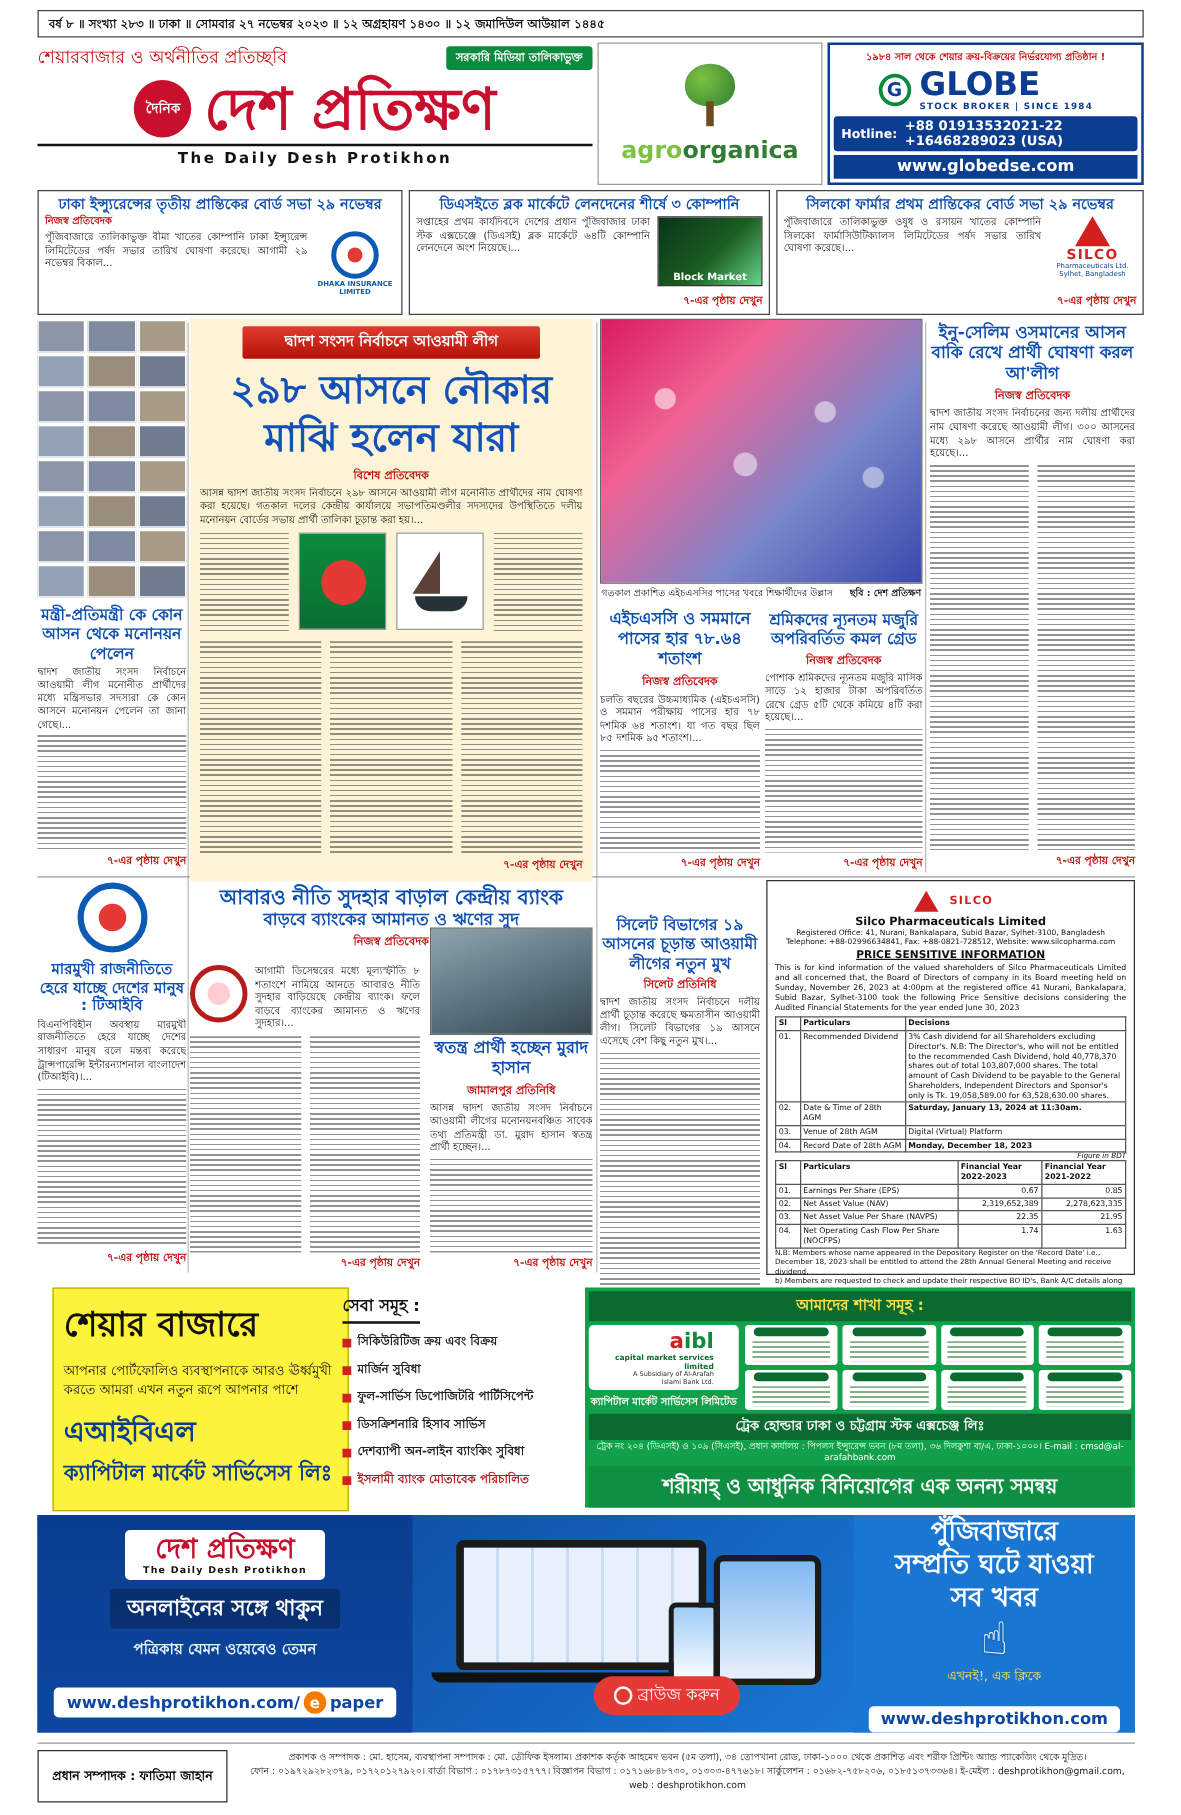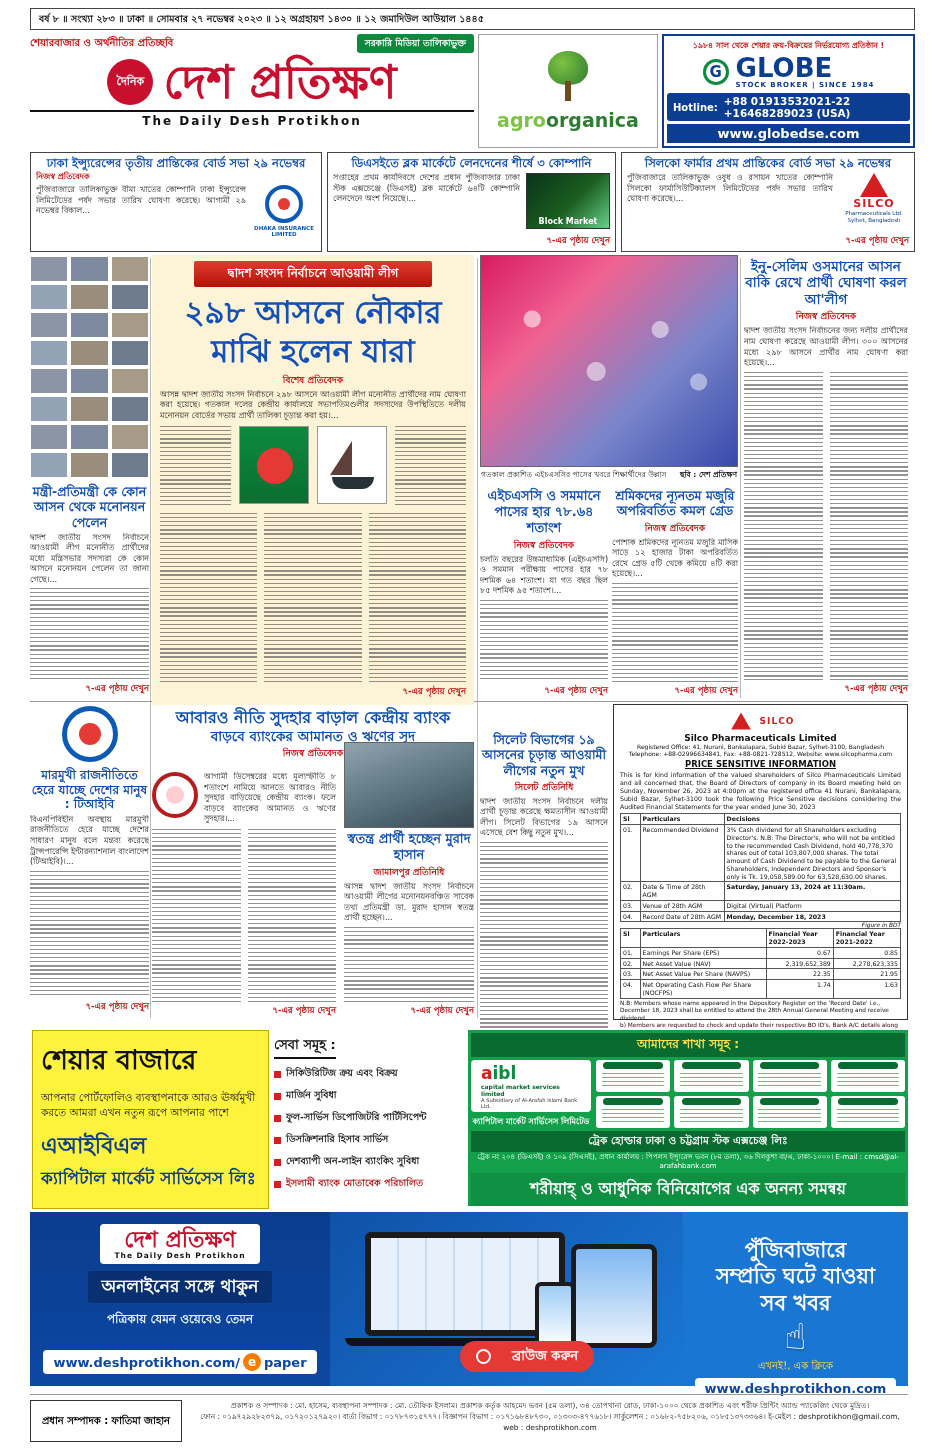--- a/index.html
+++ b/index.html
@@ -90,21 +90,21 @@
 .ya-brand2{color:#0b3d91;font-size:17px;font-weight:700}
 .svc-header{font-size:13px;font-weight:900;color:#111;border-bottom:2px solid #111;display:inline-block;padding-bottom:1px}
 .svc-item{display:flex;align-items:center;gap:5px;font-size:9.5px;font-weight:700;color:#222;margin-top:7px}
 .svc-bullet{width:7px;height:7px;background:#d21f1f;margin-top:2px;flex:0 0 auto}
 .green-box{background:#13a04b;display:flex;flex-direction:column}
 .gb-header{background:#0a6b30;color:#ffe14d;font-weight:900;font-size:12px;text-align:center;padding:2px 0}
 .branchgrid{display:grid;grid-template-columns:repeat(4,1fr);gap:4px;flex:1}
 .branchgrid div{background:#fff;border-radius:3px;position:relative;padding-top:12px;overflow:hidden}
 .branchgrid div::before{content:"";position:absolute;left:10%;top:2px;width:80%;height:7px;border-radius:4px;background:#0a6b30}
 .branchgrid div::after{content:"";position:absolute;left:8%;top:13px;width:84%;bottom:3px;background:repeating-linear-gradient(#2e7d32 0 1.2px,transparent 1.2px 4px);opacity:.6}
-.aibl-card{background:#fff;border-radius:4px;padding:3px 10px;text-align:left}
+.aibl-card{background:#fff;border-radius:4px;padding:3px 20px;text-align:right}
 .aibl-word{font-size:17px;font-weight:900}
 .aibl-word .g{color:#0c8a3e}.aibl-word .r{color:#d21f1f}
 .gb-trek{background:#0a6b30;color:#fff;font-weight:700;font-size:10.5px;text-align:center;padding:2px 0}
 .gb-addr{color:#fff;font-size:7px;text-align:center;line-height:1.35;padding:1px 6px}
 .gb-slogan{background:#0e8f41;color:#fff;font-weight:900;font-size:16px;text-align:center;padding:3px 0}
 
 
 .promo{background:linear-gradient(135deg,#0a3d8f,#1565c0 55%,#1e88e5)}
 .promo-left{position:absolute;left:0;top:0;width:300px;height:100%;background:linear-gradient(180deg,#0a3d8f,#0d47a1);display:flex;flex-direction:column;align-items:center;gap:7px;padding:12px 10px}
 .mini-mast{background:#fff;border-radius:4px;padding:4px 14px;text-align:center}
@@ -112,44 +112,44 @@
 .mini-sub{font-size:7.5px;font-weight:700;color:#111;letter-spacing:1px}
 .promo-line1{color:#fff;font-size:17px;font-weight:900;background:rgba(0,0,0,.25);padding:2px 14px;border-radius:3px}
 .promo-line2{color:#e3f2fd;font-size:12px;font-weight:700}
 .epaper-bar{margin-top:auto;background:#fff;border-radius:4px;display:flex;align-items:center;gap:3px;padding:3px 10px;font-weight:900;color:#0d47a1;font-size:13px}
 .e-circle{width:18px;height:18px;border-radius:50%;background:#f57c00;color:#fff;display:flex;align-items:center;justify-content:center;font-size:12px;font-weight:900}
 .devices{position:absolute;left:305px;top:14px;width:350px;height:120px}
 .laptop{position:absolute;left:30px;top:6px;width:200px;height:104px;border:6px solid #1b1b1b;border-radius:6px;background:repeating-linear-gradient(90deg,#e8f1fb 0 26px,#c9dcf2 26px 28px),linear-gradient(#5aa7f0,#dce9f9)}
 .laptop-base{position:absolute;left:10px;top:112px;width:240px;height:8px;background:#111;border-radius:0 0 8px 8px}
 .tablet{position:absolute;left:236px;top:18px;width:86px;height:104px;border:5px solid #1b1b1b;border-radius:8px;background:linear-gradient(#7fb8f2,#e8f1fb)}
 .phone{position:absolute;left:200px;top:56px;width:40px;height:68px;border:4px solid #1b1b1b;border-radius:6px;background:linear-gradient(#9ecdf5,#fff)}
-.browse-pill{position:absolute;left:430px;bottom:14px;background:#e53935;color:#fff;font-weight:700;font-size:13px;padding:5px 16px;border-radius:16px;display:flex;align-items:center;gap:21px}
+.browse-pill{position:absolute;left:445px;bottom:14px;background:#e53935;color:#fff;font-weight:400;font-size:13px;padding:5px 16px;border-radius:16px;display:flex;align-items:center;gap:4px}
 .browse-globe{width:15px;height:15px;border-radius:50%;border:2px solid #fff;position:relative}
-.promo-right{position:absolute;right:0;top:0;width:225px;height:100%;background:#1976d2;display:flex;flex-direction:column;align-items:center;padding:25px 8px;gap:3px}
+.promo-right{position:absolute;right:0;top:0;width:225px;height:100%;background:#1976d2;display:flex;flex-direction:column;align-items:center;padding:0 8px;gap:3px}
 .pr-big{color:#fff;font-size:21px;font-weight:900;text-align:center;line-height:1.25}
 .hand{color:#fff;font-size:36px;line-height:1;text-shadow:0 1px 2px rgba(0,0,0,.4)}
 .pr-small{color:#ffe14d;font-size:10px;font-weight:400}
 .pr-url{background:#fff;color:#0d47a1;font-weight:900;font-size:13px;border-radius:4px;padding:3px 10px;margin-top:auto}
 
 
 .chief-box{border:1.5px solid #333;display:flex;align-items:center;justify-content:center;font-size:10px;font-weight:700;text-align:center;padding:2px}
 .foot-lines{font-size:7.4px;color:#222;line-height:1.5;text-align:center}
 </style>
 </head>
 <body>
 
 <div id="page">
 
   <div class="abs bordered" style="left:30px;top:8px;width:885px;height:22px;display:flex;align-items:center;padding:0 8px">
     <span style="font-size:9.5px;font-weight:700;color:#111">বর্ষ ৮ ॥ সংখ্যা ২৮৩ ॥ ঢাকা ॥ সোমবার ২৭ নভেম্বর ২০২৩ ॥ ১২ অগ্রহায়ণ ১৪৩০ ॥ ১২ জমাদিউল আউয়াল ১৪৪৫</span>
   </div>
 
   <div class="abs" style="left:30px;top:34px;width:444px;height:114px">
     <div style="display:flex;justify-content:space-between;align-items:center">
-      <span style="color:#c41111;font-size:10px;font-weight:700">শেয়ারবাজার ও অর্থনীতির প্রতিচ্ছবি</span>
+      <span style="color:#c41111;font-size:14px;font-weight:400">শেয়ারবাজার ও অর্থনীতির প্রতিচ্ছবি</span>
       <span class="badge">সরকারি মিডিয়া তালিকাভুক্ত</span>
     </div>
     <div style="display:flex;align-items:center;gap:10px;justify-content:center;margin-top:6px">
       <div class="daily-circle">দৈনিক</div>
       <span class="mast-title">দেশ প্রতিক্ষণ</span>
     </div>
     <div class="mast-sub" style="margin-top:5px">The Daily Desh Protikhon</div>
   </div>
 
   <div class="abs" style="left:478px;top:34px;width:180px;height:114px;border:1px solid #9e9e9e;display:flex;flex-direction:column;align-items:center;justify-content:center;gap:6px">
@@ -435,21 +435,21 @@
       <span style="font-size:6.5px;font-weight:700">Dated: November 26, 2023</span>
       <span style="font-size:6.5px;text-align:right">
         <span>By Order of the Board</span><br>
         <span>Sd/-</span><br>
         <b>Tingku Ranjan Sarker</b><br>
         <span>Company Secretary</span>
       </span>
     </div>
   </div>
 
-  <div class="abs yellow-ad" style="left:32px;top:1030px;width:237px;height:179px">
+  <div class="abs yellow-ad" style="left:42px;top:1030px;width:237px;height:179px">
     <div class="ya-title">শেয়ার বাজারে</div>
     <div class="ya-body">আপনার পোর্টফোলিও ব্যবস্থাপনাকে আরও ঊর্ধ্বমুখী করতে আমরা এখন নতুন রূপে আপনার পাশে</div>
     <div class="ya-brand1">এআইবিএল</div>
     <div class="ya-brand2">ক্যাপিটাল মার্কেট সার্ভিসেস লিঃ</div>
   </div>
 
   <div class="abs" style="left:272px;top:1030px;width:192px;height:176px;padding:4px 2px">
     <span class="svc-header">সেবা সমূহ :</span>
     <div class="svc-item">
         <span class="svc-bullet"></span>

